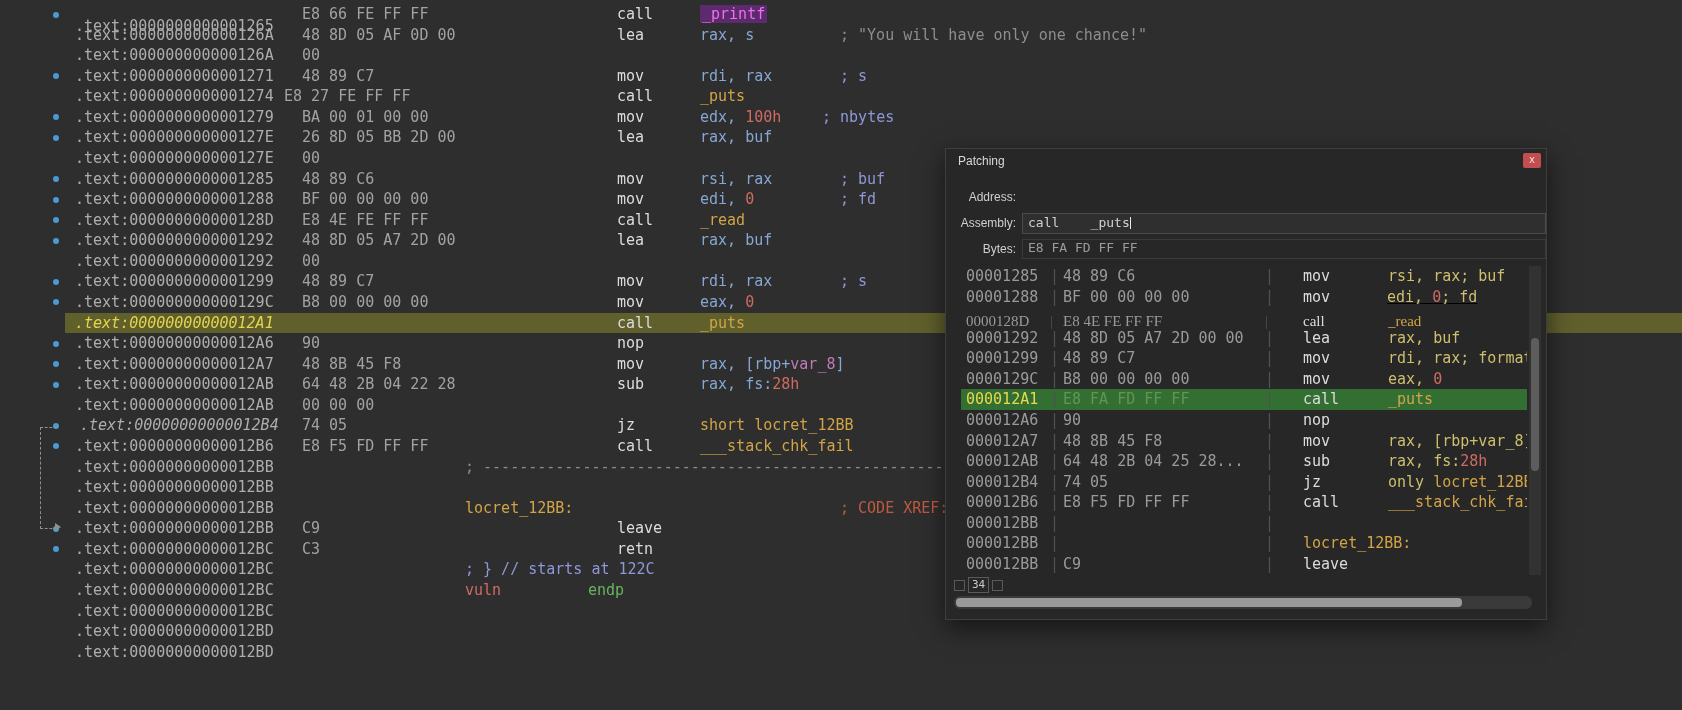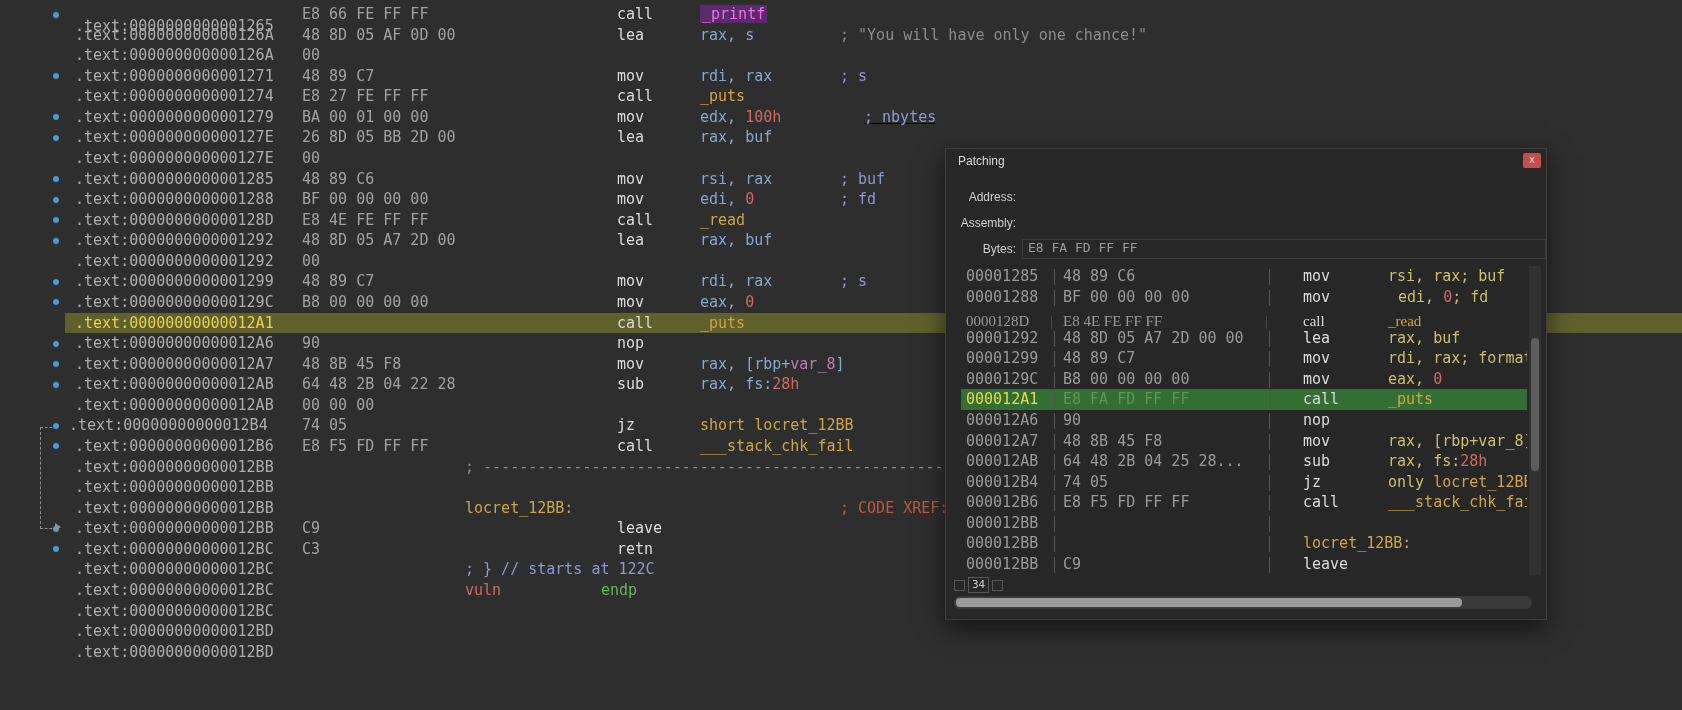--- a/index.html
+++ b/index.html
@@ -117,30 +117,30 @@
       </div>
       <div class="asm-row" style="top: 65.71px;">
         <span class="seg c-addr" style="left: 10px;">.text:0000000000001271</span>
         <span class="seg c-bytes" style="left: 237px;">48 89 C7</span>
         <span class="seg c-mn" style="left: 552px;">mov</span>
         <span class="seg" style="left: 635px;"><span class="c-reg">rdi, rax</span></span>
         <span class="seg" style="left: 775px;"><span class="c-acmt">; s</span></span>
       </div>
       <div class="asm-row" style="top: 86.28px;">
         <span class="seg c-addr" style="left: 10px;">.text:0000000000001274</span>
-        <span class="seg c-bytes" style="left: 237px;">E8 27 FE FF FF</span>
+        <span class="seg c-bytes" style="left: 219px;">E8 27 FE FF FF</span>
         <span class="seg c-mn" style="left: 552px;">call</span>
         <span class="seg" style="left: 635px;"><span class="c-fn">_puts</span></span>
       </div>
       <div class="asm-row" style="top: 106.85px;">
         <span class="seg c-addr" style="left: 10px;">.text:0000000000001279</span>
         <span class="seg c-bytes" style="left: 237px;">BA 00 01 00 00</span>
         <span class="seg c-mn" style="left: 552px;">mov</span>
         <span class="seg" style="left: 635px;"><span class="c-reg">edx, </span><span class="c-num">100h</span></span>
-        <span class="seg" style="left: 799px; text-decoration: underline;"><span class="c-acmt">; nbytes</span></span>
+        <span class="seg" style="left: 757px;"><span class="c-acmt">; nbytes</span></span>
       </div>
       <div class="asm-row" style="top: 127.42px;">
         <span class="seg c-addr" style="left: 10px;">.text:000000000000127E</span>
         <span class="seg c-bytes" style="left: 237px;">26 8D 05 BB 2D 00</span>
         <span class="seg c-mn" style="left: 552px;">lea</span>
         <span class="seg" style="left: 635px;"><span class="c-reg">rax, buf</span></span>
       </div>
       <div class="asm-row" style="top: 147.99px;">
         <span class="seg c-addr" style="left: 10px;">.text:000000000000127E</span>
         <span class="seg c-bytes" style="left: 237px;">00</span>
@@ -182,21 +182,21 @@
         <span class="seg" style="left: 635px;"><span class="c-reg">rdi, rax</span></span>
         <span class="seg" style="left: 775px;"><span class="c-acmt">; s</span></span>
       </div>
       <div class="asm-row" style="top: 291.98px;">
         <span class="seg c-addr" style="left: 10px;">.text:000000000000129C</span>
         <span class="seg c-bytes" style="left: 237px;">B8 00 00 00 00</span>
         <span class="seg c-mn" style="left: 552px;">mov</span>
         <span class="seg" style="left: 635px;"><span class="c-reg">eax, </span><span class="c-num">0</span></span>
       </div>
       <div class="asm-row hl" style="top: 312.55px;">
-        <span class="seg c-addr hl-addr" style="left: 10px;">.text:00000000000012A1</span>
+        <span class="seg c-addr hl-addr" style="left: 10px; font-style: italic;">.text:00000000000012A1</span>
         <span class="seg c-mn" style="left: 552px;">call</span>
         <span class="seg" style="left: 635px;"><span class="c-fn">_puts</span></span>
       </div>
       <div class="asm-row" style="top: 333.12px;">
         <span class="seg c-addr" style="left: 10px;">.text:00000000000012A6</span>
         <span class="seg c-bytes" style="left: 237px;">90</span>
         <span class="seg c-mn" style="left: 552px;">nop</span>
       </div>
       <div class="asm-row" style="top: 353.69px;">
         <span class="seg c-addr" style="left: 10px;">.text:00000000000012A7</span>
@@ -208,21 +208,21 @@
         <span class="seg c-addr" style="left: 10px;">.text:00000000000012AB</span>
         <span class="seg c-bytes" style="left: 237px;">64 48 2B 04 22 28</span>
         <span class="seg c-mn" style="left: 552px;">sub</span>
         <span class="seg" style="left: 635px;"><span class="c-reg">rax, fs:</span><span class="c-num">28h</span></span>
       </div>
       <div class="asm-row" style="top: 394.83px;">
         <span class="seg c-addr" style="left: 10px;">.text:00000000000012AB</span>
         <span class="seg c-bytes" style="left: 237px;">00 00 00</span>
       </div>
       <div class="asm-row" style="top: 415.4px;">
-        <span class="seg c-addr" style="left: 4px;">.text:00000000000012B4</span>
+        <span class="seg c-addr" style="left: 15px; font-style: italic;">.text:00000000000012B4</span>
         <span class="seg c-bytes" style="left: 237px;">74 05</span>
         <span class="seg c-mn" style="left: 552px;">jz</span>
         <span class="seg" style="left: 635px;"><span class="c-fn">short locret_12BB</span></span>
       </div>
       <div class="asm-row" style="top: 435.97px;">
         <span class="seg c-addr" style="left: 10px;">.text:00000000000012B6</span>
         <span class="seg c-bytes" style="left: 237px;">E8 F5 FD FF FF</span>
         <span class="seg c-mn" style="left: 552px;">call</span>
         <span class="seg" style="left: 635px;"><span class="c-fn">___stack_chk_fail</span></span>
       </div>
@@ -248,60 +248,61 @@
         <span class="seg c-bytes" style="left: 237px;">C3</span>
         <span class="seg c-mn" style="left: 552px;">retn</span>
       </div>
       <div class="asm-row" style="top: 559.39px;">
         <span class="seg c-addr" style="left: 10px;">.text:00000000000012BC</span>
         <span class="seg" style="left: 400px;"><span class="c-acmt">; } // starts at 122C</span></span>
       </div>
       <div class="asm-row" style="top: 579.96px;">
         <span class="seg c-addr" style="left: 10px;">.text:00000000000012BC</span>
         <span class="seg" style="left: 400px;"><span class="c-num">vuln</span></span>
-        <span class="seg c-kw" style="left: 536px;">endp</span>
+        <span class="seg c-kw" style="left: 523px;">endp</span>
       </div>
       <div class="asm-row" style="top: 600.53px;">
         <span class="seg c-addr" style="left: 10px;">.text:00000000000012BC</span>
       </div>
       <div class="asm-row" style="top: 621.1px;">
         <span class="seg c-addr" style="left: 10px;">.text:00000000000012BD</span>
       </div>
       <div class="asm-row" style="top: 641.67px;">
         <span class="seg c-addr" style="left: 10px;">.text:00000000000012BD</span>
       </div>
     </div>
 
   <div class="dialog">
     <div class="dlg-title">Patching</div>
     <div class="dlg-close"><span>x</span></div>
 
     <div class="lbl lbl-address">Address:</div>
 
     <div class="lbl lbl-assembly">Assembly:</div>
+    <div class="fld input-assembly"><span>call    _puts</span><span class="caret"></span></div>
 
     <div class="lbl lbl-bytes">Bytes:</div>
     <div class="bytes-fld"><span>E8 FA FD FF FF</span></div>
 
     <div id="plist">
         <div class="dlg-row" style="top: 117px;">
           <span class="dseg c-daddr" style="left: 5px;">00001285</span>
           <span class="dseg c-bar" style="left: 89px;">|</span>
           <span class="dseg c-dbytes" style="left: 102px;">48 89 C6</span>
           <span class="dseg c-bar" style="left: 304px;">|</span>
           <span class="dseg c-mn" style="left: 342px;">mov</span>
           <span class="dseg" style="left: 427px;"><span class="c-y">rsi, rax; buf</span></span>
         </div>
         <div class="dlg-row" style="top: 137.57px;">
           <span class="dseg c-daddr" style="left: 5px;">00001288</span>
           <span class="dseg c-bar" style="left: 89px;">|</span>
           <span class="dseg c-dbytes" style="left: 102px;">BF 00 00 00 00</span>
           <span class="dseg c-bar" style="left: 304px;">|</span>
           <span class="dseg c-mn" style="left: 342px;">mov</span>
-          <span class="dseg" style="left: 437px;"><span class="c-y">edi, </span><span class="c-num">0</span><span class="c-y">; fd</span></span>
+          <span class="dseg" style="left: 426px; text-decoration: underline;"><span class="c-y">edi, </span><span class="c-num">0</span><span class="c-y">; fd</span></span>
         </div>
         <div class="dlg-row" style="top: 162px; font-family: Liberation Serif, serif;">
           <span class="dseg c-daddr" style="left: 5px;">0000128D</span>
           <span class="dseg c-bar" style="left: 89px;">|</span>
           <span class="dseg c-dbytes" style="left: 102px;">E8 4E FE FF FF</span>
           <span class="dseg c-bar" style="left: 304px;">|</span>
           <span class="dseg c-mn" style="left: 342px;">call</span>
           <span class="dseg" style="left: 427px;"><span class="c-fn">_read</span></span>
         </div>
         <div class="dlg-row" style="top: 178.71px;">

